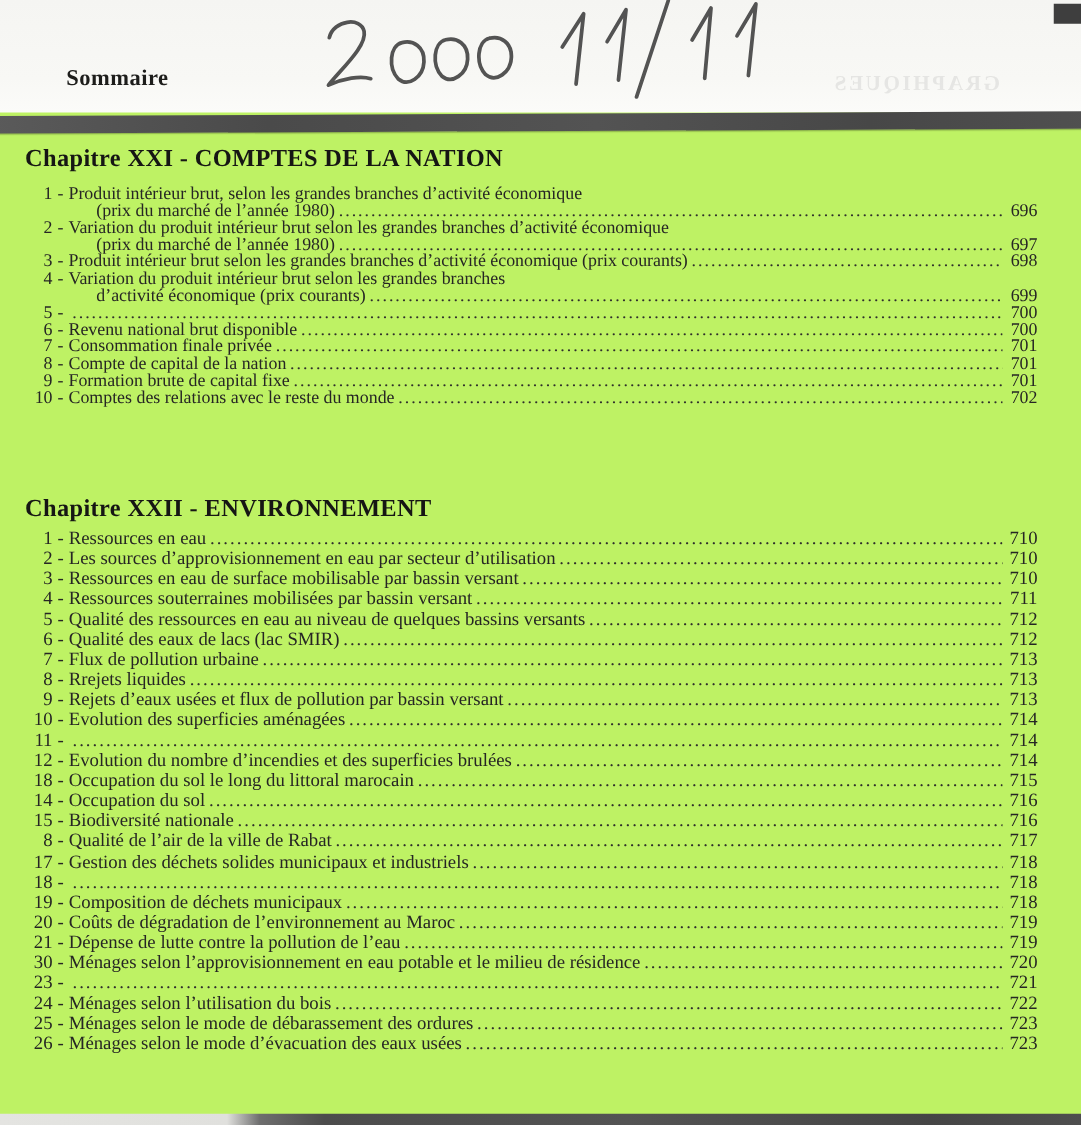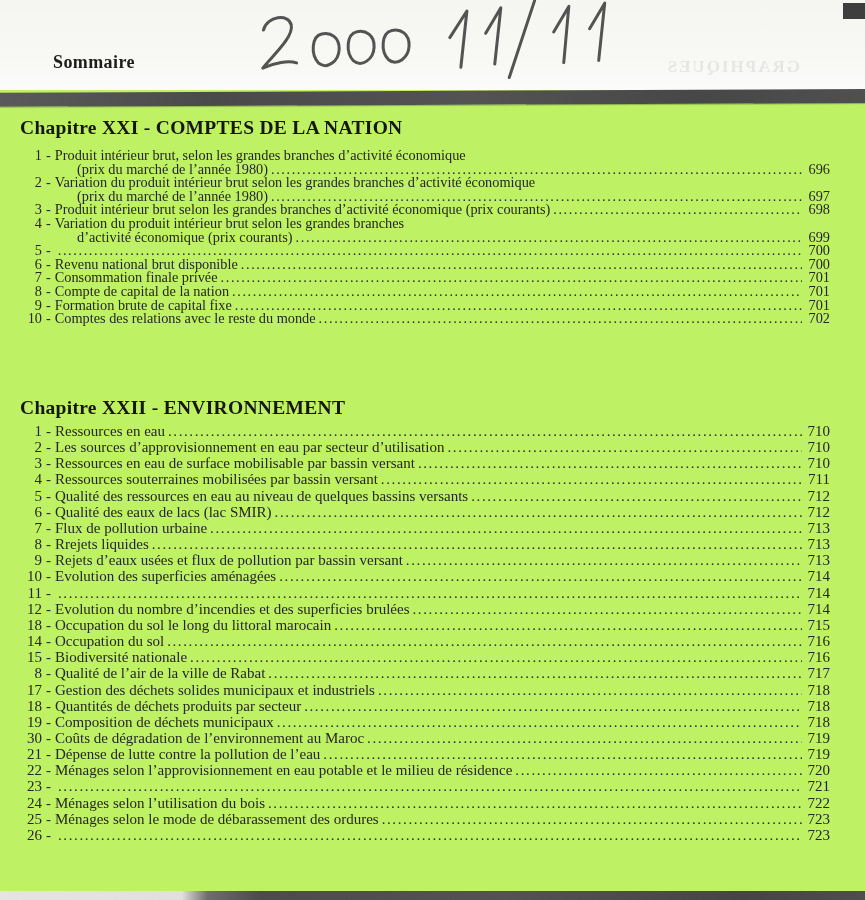--- a/index.html
+++ b/index.html
@@ -299,48 +299,47 @@
         <div class="toc-row">
           <span class="toc-num">17</span>
           <span class="toc-dash">-</span>
           <span class="toc-text">Gestion des déchets solides municipaux et industriels</span>
           <span class="leader">............................................................................................................................................................................................................................</span>
           <span class="toc-page">718</span>
         </div>
         <div class="toc-row">
           <span class="toc-num">18</span>
           <span class="toc-dash">-</span>
-          <span class="toc-text">Quantités de déchets produits par secteur</span>
           <span class="leader">............................................................................................................................................................................................................................</span>
           <span class="toc-page">718</span>
         </div>
         <div class="toc-row">
           <span class="toc-num">19</span>
           <span class="toc-dash">-</span>
           <span class="toc-text">Composition de déchets municipaux</span>
           <span class="leader">............................................................................................................................................................................................................................</span>
           <span class="toc-page">718</span>
         </div>
         <div class="toc-row">
+          <span class="toc-num">20</span>
+          <span class="toc-dash">-</span>
+          <span class="toc-text">Coûts de dégradation de l’environnement au Maroc</span>
+          <span class="leader">............................................................................................................................................................................................................................</span>
+          <span class="toc-page">719</span>
+        </div>
+        <div class="toc-row">
+          <span class="toc-num">21</span>
+          <span class="toc-dash">-</span>
+          <span class="toc-text">Dépense de lutte contre la pollution de l’eau</span>
+          <span class="leader">............................................................................................................................................................................................................................</span>
+          <span class="toc-page">719</span>
+        </div>
+        <div class="toc-row">
           <span class="toc-num">30</span>
           <span class="toc-dash">-</span>
-          <span class="toc-text">Coûts de dégradation de l’environnement au Maroc</span>
-          <span class="leader">............................................................................................................................................................................................................................</span>
-          <span class="toc-page">719</span>
-        </div>
-        <div class="toc-row">
-          <span class="toc-num">21</span>
-          <span class="toc-dash">-</span>
-          <span class="toc-text">Dépense de lutte contre la pollution de l’eau</span>
-          <span class="leader">............................................................................................................................................................................................................................</span>
-          <span class="toc-page">719</span>
-        </div>
-        <div class="toc-row">
-          <span class="toc-num">22</span>
-          <span class="toc-dash">-</span>
           <span class="toc-text">Ménages selon l’approvisionnement en eau potable et le milieu de résidence</span>
           <span class="leader">............................................................................................................................................................................................................................</span>
           <span class="toc-page">720</span>
         </div>
         <div class="toc-row">
           <span class="toc-num">23</span>
           <span class="toc-dash">-</span>
           <span class="leader">............................................................................................................................................................................................................................</span>
           <span class="toc-page">721</span>
         </div>
@@ -354,20 +353,21 @@
         <div class="toc-row">
           <span class="toc-num">25</span>
           <span class="toc-dash">-</span>
           <span class="toc-text">Ménages selon le mode de débarassement des ordures</span>
           <span class="leader">............................................................................................................................................................................................................................</span>
           <span class="toc-page">723</span>
         </div>
         <div class="toc-row">
           <span class="toc-num">26</span>
           <span class="toc-dash">-</span>
+          <span class="toc-text">Ménages selon le mode d’évacuation des eaux usées</span>
           <span class="leader">............................................................................................................................................................................................................................</span>
           <span class="toc-page">723</span>
         </div>
       </div>
   </div>
 
   <div class="band-bottom"></div>
 </div>
 
 </body></html>

